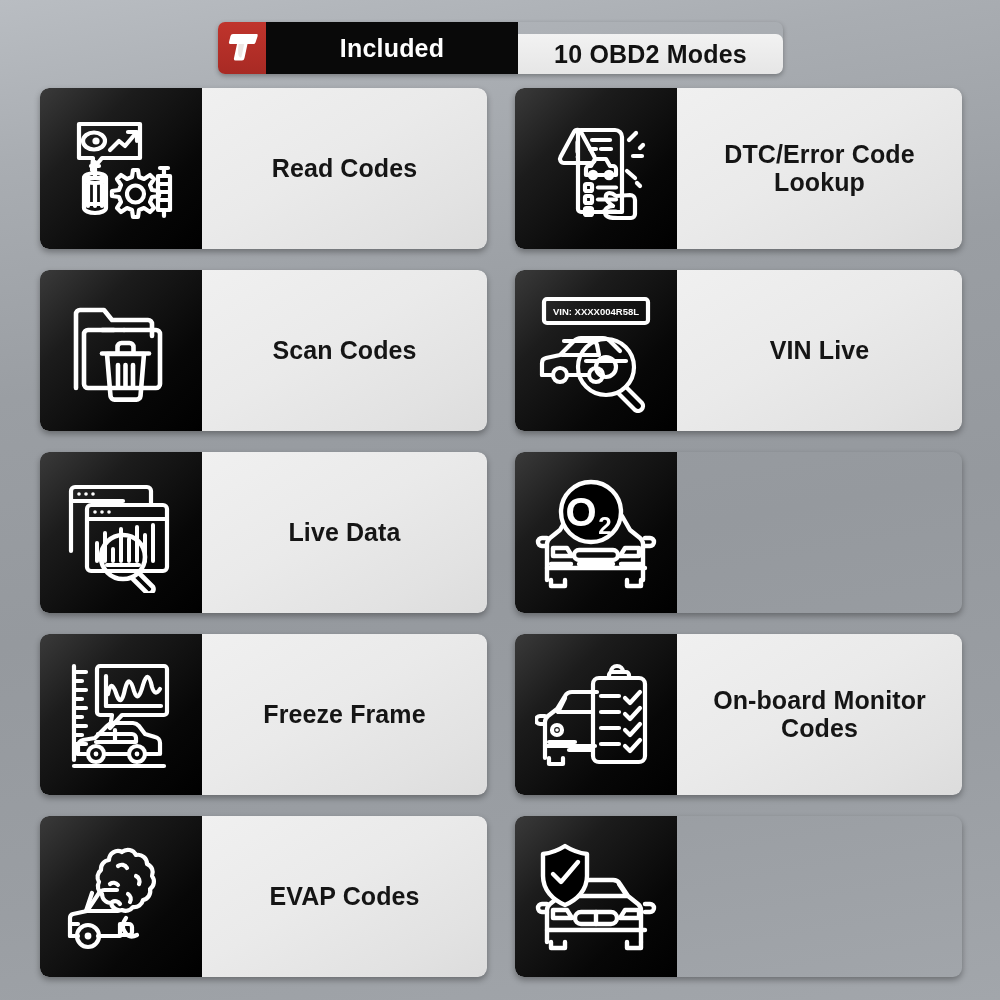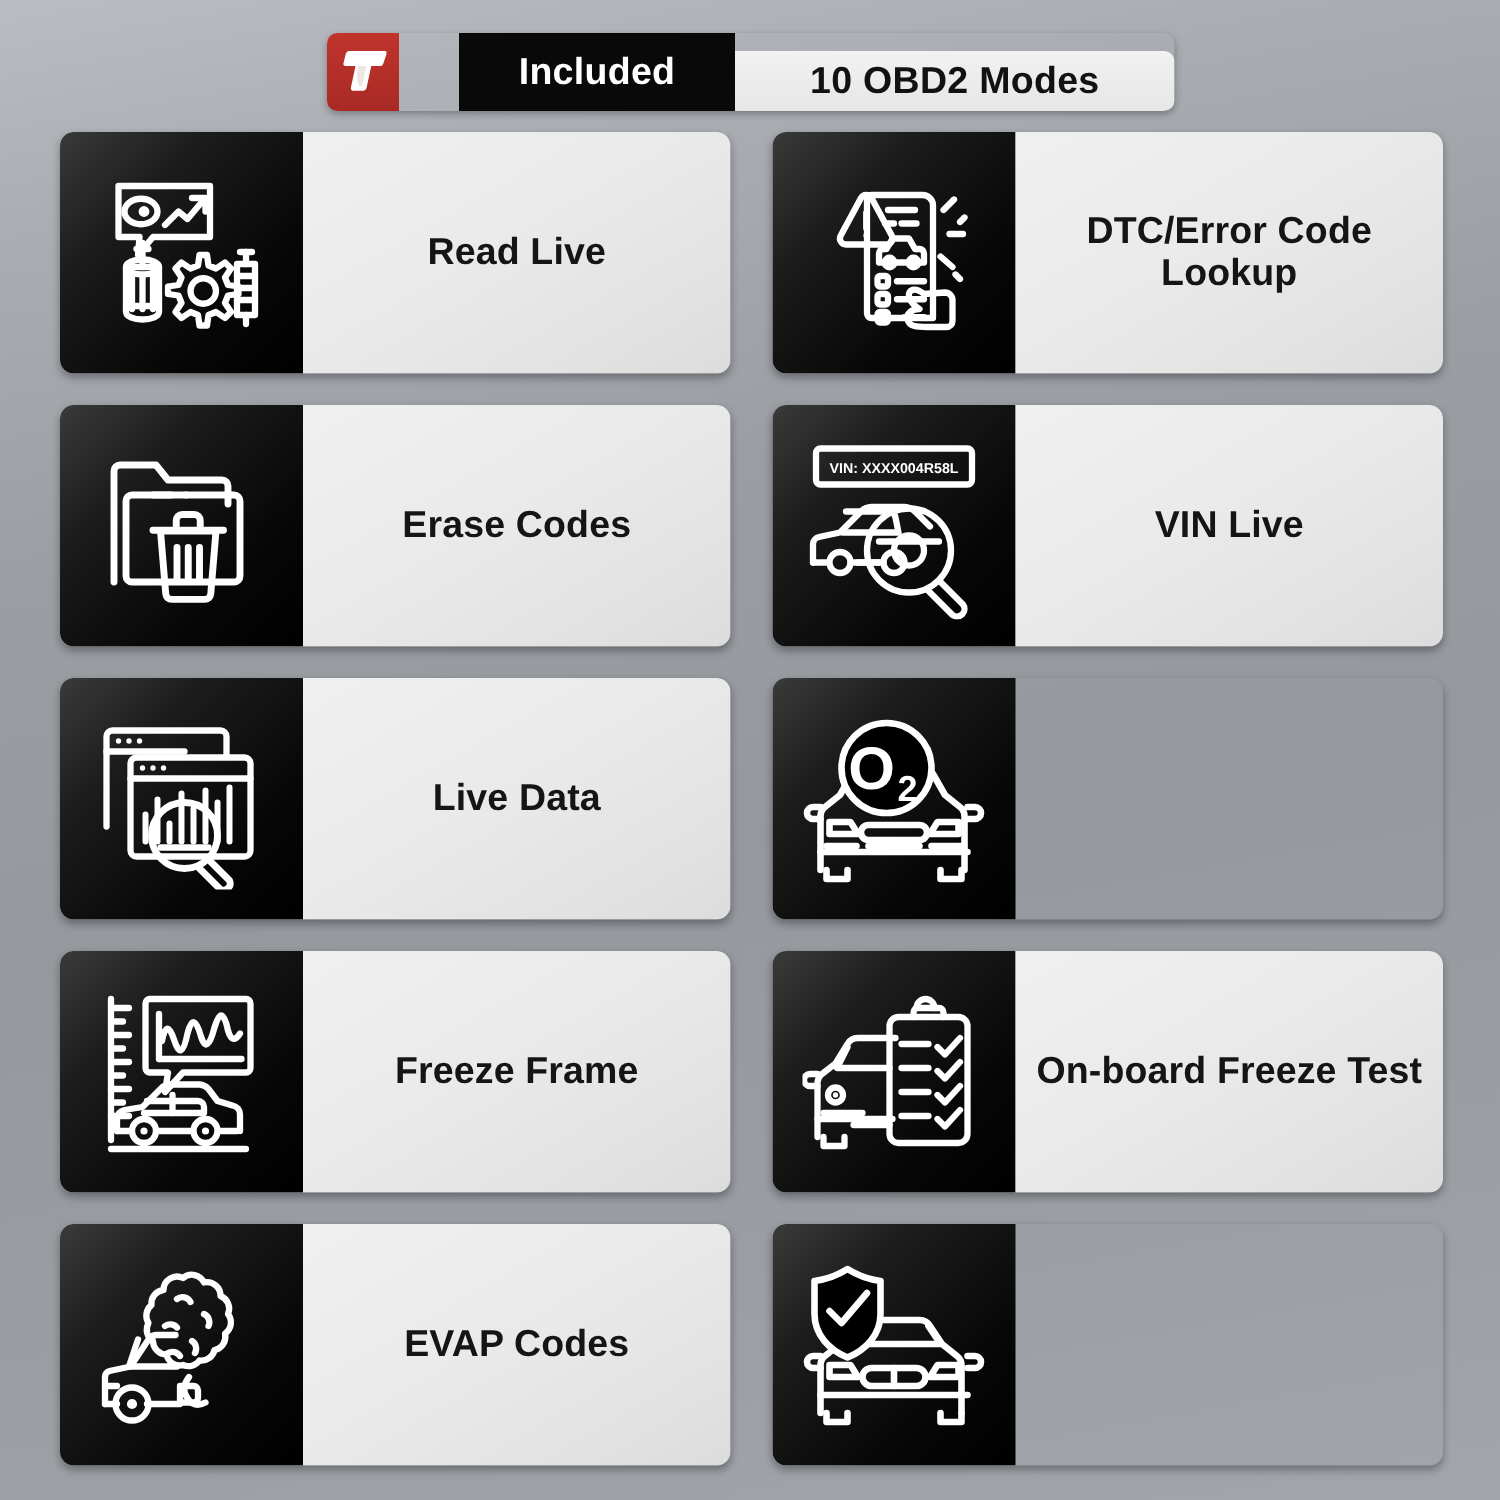--- a/index.html
+++ b/index.html
@@ -37,26 +37,25 @@
     width: 48px;
     background: linear-gradient(180deg, #c0342c 0%, #a82a24 100%);
     display: flex;
     align-items: center;
     justify-content: center;
     flex: 0 0 auto;
   }
   .logo-box svg { display:block; }
   .hdr-dark {
     flex: 0 0 auto;
-    width: 184px;
+    width: 252px;
     background: #090909;
     display: flex;
     align-items: center;
     justify-content: center;
-    margin-left: 40px;
   }
   .hdr-dark-label {
     color: #ffffff;
     font-size: 25px;
     font-weight: bold;
     letter-spacing: 0.2px;
   }
   .hdr-light {
     flex: 1 1 auto;
     background: linear-gradient(180deg, #f2f2f2 0%, #e6e6e6 100%);
@@ -189,21 +188,21 @@
           <circle cx="73.5" cy="84" r="8.5"></circle>
 
           <path d="M96 66 h12 v34 h-12 Z"></path>
           <path d="M102 66 V58"></path>
           <path d="M98 58 h8"></path>
           <path d="M102 100 v6"></path>
           <path d="M96 74 h12 M96 82 h12 M96 90 h12"></path>
         </svg>
       </div>
       <div class="card-label-wrap">
-        <span class="card-label">Read Live</span>
+        <span class="card-label">Read Codes</span>
       </div>
     </div>
 
     <div class="card">
       <div class="card-icon">
         <svg width="118" height="118" viewBox="0 0 118 118" fill="none" stroke="#ffffff" stroke-width="4.2" stroke-linecap="round" stroke-linejoin="round">
 
           <path d="M44 20 H78 a7 7 0 0 1 7 7 V102 H44 a3 3 0 0 1 -3 -3 V23 a3 3 0 0 1 3 -3 Z"></path>
 
           <path d="M23.5 47 L37 22 a4 4 0 0 1 7 0 L57.5 47 a4 4 0 0 1 -3.5 6 H27 a4 4 0 0 1 -3.5 -6 Z"></path>
@@ -247,21 +246,21 @@
           <path d="M26 38 H94 a4 4 0 0 1 4 4 V92 a4 4 0 0 1 -4 4 H26 a4 4 0 0 1 -4 -4 V42 a4 4 0 0 1 4 -4 Z"></path>
           <path d="M40 38 h12 M62 38 h0.1"></path>
 
           <path d="M45 62 H82 L78.5 104 a4 4 0 0 1 -4 3.6 H52.5 a4 4 0 0 1 -4 -3.6 Z"></path>
           <path d="M40 61.5 H87"></path>
           <path d="M55.5 61 v-6 a4 4 0 0 1 4 -4 h8 a4 4 0 0 1 4 4 v6"></path>
           <path d="M56 73 v22 M63.5 73 v22 M71 73 v22"></path>
         </svg>
       </div>
       <div class="card-label-wrap">
-        <span class="card-label">Erase Codes</span>
+        <span class="card-label">Scan Codes</span>
       </div>
     </div>
 
     <div class="card">
       <div class="card-icon">
         <svg width="124" height="124" viewBox="0 0 124 124" fill="none" stroke="#ffffff" stroke-width="4.2" stroke-linecap="round" stroke-linejoin="round">
 
           <rect x="10" y="10" width="104" height="24" rx="3"></rect>
           <text class="vin-plate-text" x="62" y="26" text-anchor="middle" stroke="none">VIN: XXXX004R58L</text>
 
@@ -397,21 +396,21 @@
           <polyline points="90,44 95,49 105,38"></polyline>
           <path d="M66 58 h18"></path>
           <polyline points="90,60 95,65 105,54"></polyline>
           <path d="M66 74 h18"></path>
           <polyline points="90,76 95,81 105,70"></polyline>
           <path d="M66 90 h18"></path>
           <polyline points="90,92 95,97 105,86"></polyline>
         </svg>
       </div>
       <div class="card-label-wrap">
-        <span class="card-label">On-board Freeze Test</span>
+        <span class="card-label">On-board Monitor Codes</span>
       </div>
     </div>
 
     <div class="card">
       <div class="card-icon">
         <svg width="122" height="122" viewBox="0 0 122 122" fill="none" stroke="#ffffff" stroke-width="4.2" stroke-linecap="round" stroke-linejoin="round">
 
           <path d="M62 16 a9 9 0 0 1 14 3 a9 9 0 0 1 11 9 a9 9 0 0 1 5 12 a9 9 0 0 1 -2 13 a9 9 0 0 1 -7 11 a9 9 0 0 1 -10 7
                    a9 9 0 0 1 -11 3 a9 9 0 0 1 -11 -7 a9 9 0 0 1 -9 -9 a9 9 0 0 1 -3 -12 a9 9 0 0 1 2 -12 a9 9 0 0 1 8 -10
                    a9 9 0 0 1 13 -8 Z"></path>

